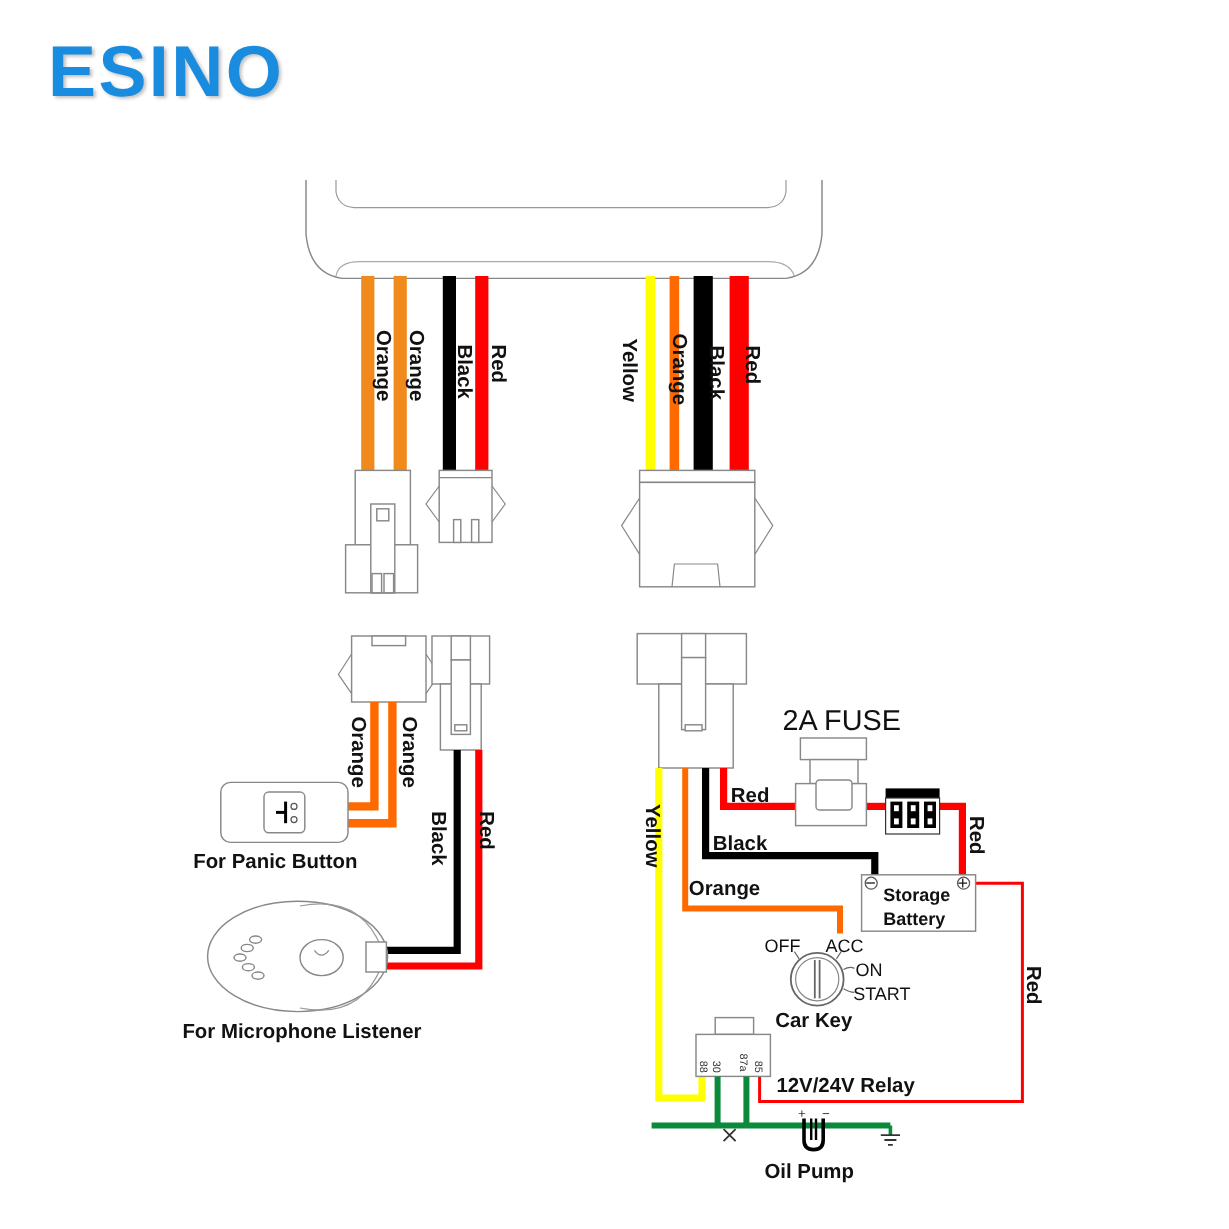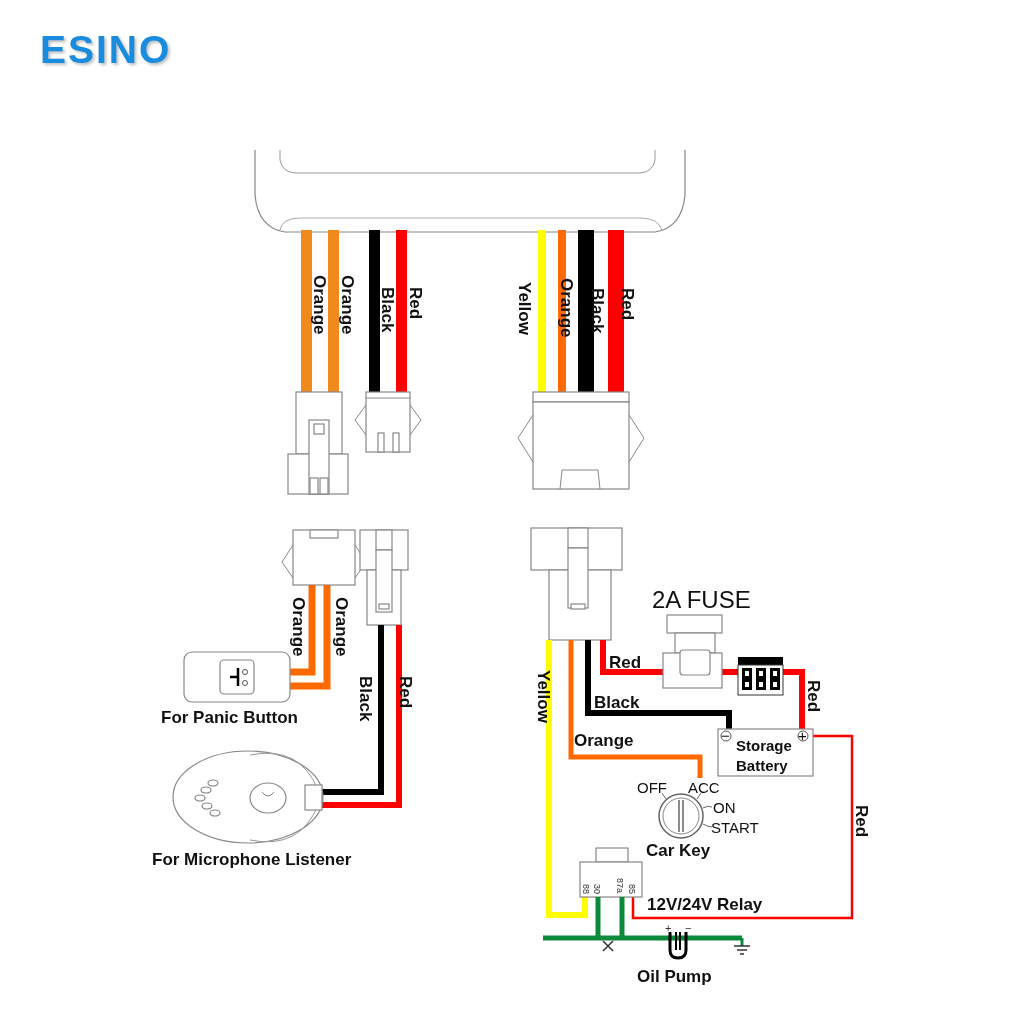--- a/index.html
+++ b/index.html
@@ -1,17 +1,17 @@
 <!DOCTYPE html>
 <html><head>
 <meta charset="utf-8">
 <style>
   html, body { margin:0; padding:0; background:#ffffff; }
   body { width:1024px; height:1024px; position:relative; overflow:hidden; font-family:"Liberation Sans", sans-serif; }
-  .brand { position:absolute; left:40px; top:30px; font-family:"Liberation Sans", sans-serif; font-weight:bold; font-size:39px; color:#1a8ce0; letter-spacing:2px; text-shadow:2px 2px 3px rgba(0,0,0,0.25); line-height:1; }
+  .brand { position:absolute; left:40px; top:30px; font-family:"Liberation Sans", sans-serif; font-weight:bold; font-size:60px; color:#1a8ce0; letter-spacing:2px; text-shadow:2px 2px 3px rgba(0,0,0,0.25); line-height:1; }
   svg { position:absolute; left:0; top:0; }
   .lbl { font-family:"Liberation Sans", sans-serif; font-weight:bold; font-size:17px; fill:#111; }
   .lbl-sm { font-family:"Liberation Sans", sans-serif; font-size:15px; fill:#111; }
   .lbl-fuse { font-family:"Liberation Sans", sans-serif; font-size:24px; fill:#111; }
   .pin { font-family:"Liberation Sans", sans-serif; font-size:9px; fill:#333; }
   .outline { fill:#fff; stroke:#888; stroke-width:1.2; }
 </style>
 </head>
 <body>
 

